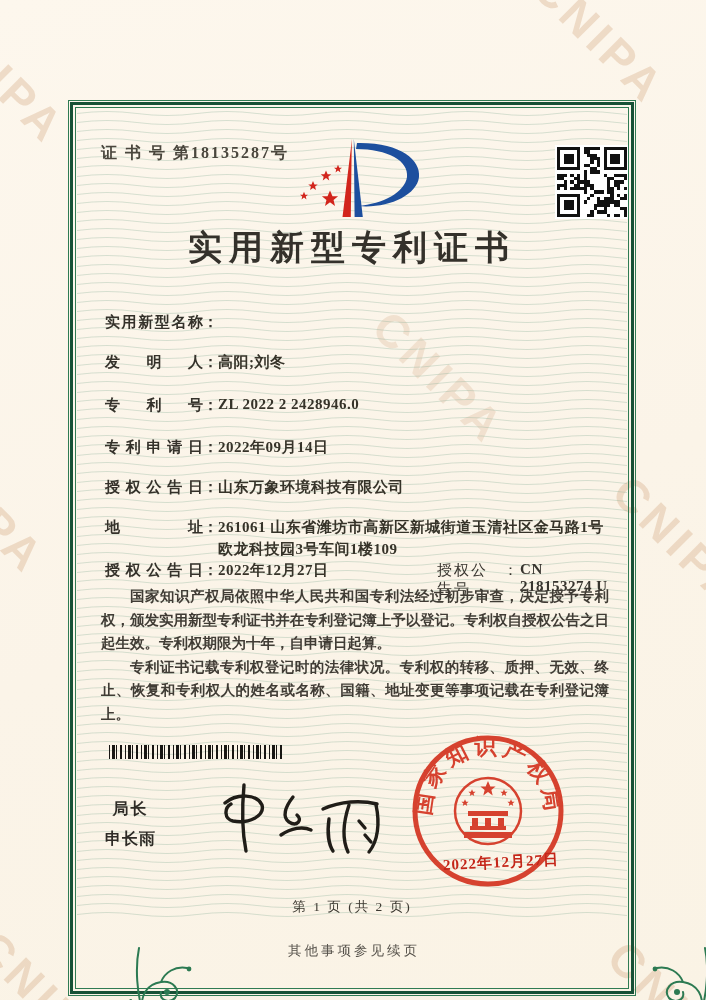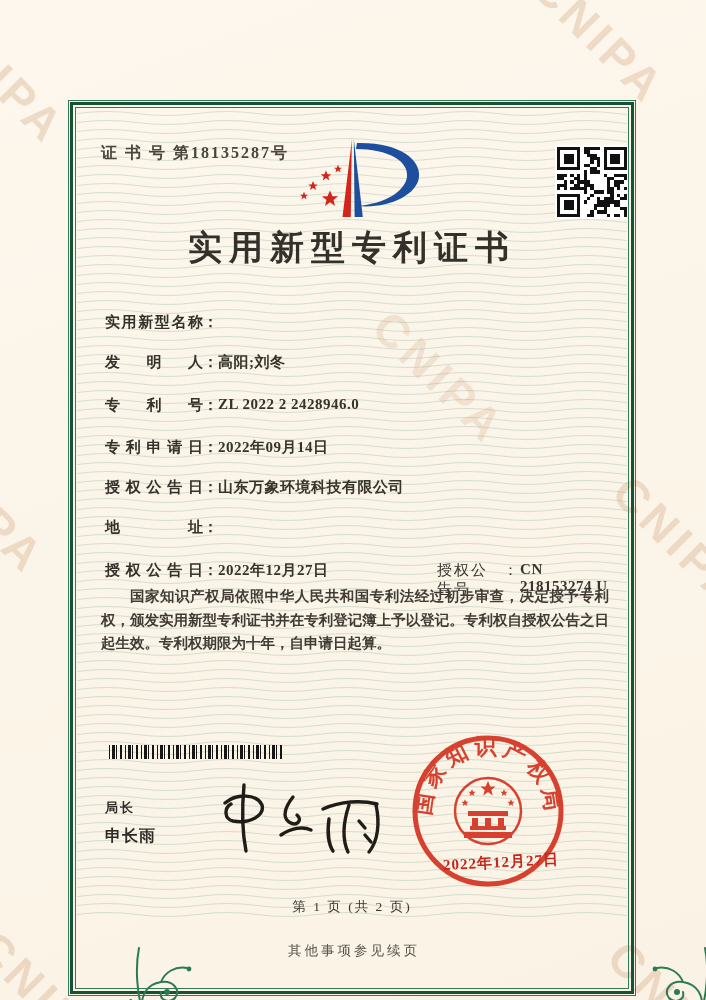--- a/index.html
+++ b/index.html
@@ -60,21 +60,21 @@
   .body-text p{margin:0;text-indent:2em;font-weight:bold;}
   
   .barcode{position:absolute;left:40px;top:644px;width:176px;height:14px;
     background:repeating-linear-gradient(90deg,
       #181613 0 1.5px,transparent 1.5px 3px,
       #181613 3px 6.5px,transparent 6.5px 7.5px,
       #181613 7.5px 8.5px,transparent 8.5px 11.5px,
       #181613 11.5px 13px,transparent 13px 16px);
   }
   .director{position:absolute;left:36px;top:698px;font-family:"Liberation Sans","DejaVu Sans",sans-serif;}
-  .director .t1{font-size:13px;font-weight:700;color:#2e2b26;letter-spacing:2px;}
+  .director .t1{font-size:16px;font-weight:700;color:#2e2b26;letter-spacing:2px;text-align:center;}
   .director .t2{font-size:16px;font-weight:700;color:#2e2b26;margin-top:9px;letter-spacing:1px;}
   .signature{position:absolute;left:142px;top:678px;}
   .seal{position:absolute;left:341px;top:628px;opacity:.93;}
   .seal-date{position:absolute;left:352px;top:752px;width:160px;text-align:center;
     font-size:15px;font-weight:700;color:#c42619;letter-spacing:1px;
     transform:rotate(-3deg);z-index:5;}
   .page-num{position:absolute;left:0;top:797px;width:100%;text-align:center;font-size:13.5px;color:#3c3931;letter-spacing:2px;}
   .footer-note{position:absolute;left:1px;top:942px;width:706px;text-align:center;
     font-size:13.5px;color:#55514a;letter-spacing:3px;z-index:2;}
   .flourish{position:absolute;z-index:3;}
@@ -288,35 +288,40 @@
         <span class="val">2022年09月14日</span>
       </div>
       <div class="row r5">
         <span class="lab">授权公告日</span>
           <span class="col">：</span>
         <span class="val">山东万象环境科技有限公司</span>
       </div>
       <div class="row r6">
         <span class="lab">地址</span>
           <span class="col">：</span>
+        <span class="val">
+          <div>261061 山东省潍坊市高新区新城街道玉清社区金马路1号</div>
+          <div class="addr2">欧龙科技园3号车间1楼109</div>
+        </span>
       </div>
       <div class="row r7">
         <span class="lab">授权公告日</span>
           <span class="col">：</span>
         <span class="val">2022年12月27日</span>
       </div>
       <div class="grant-no-group">
         <span class="lab2">授权公告号</span>
           <span class="col">：</span>
         <span class="val">CN 218153274 U</span>
       </div>
     </div>
 
     <div class="body-text">
       <p>国家知识产权局依照中华人民共和国专利法经过初步审查，决定授予专利权，颁发实用新型专利证书并在专利登记簿上予以登记。专利权自授权公告之日起生效。专利权期限为十年，自申请日起算。</p>
+      <p>专利证书记载专利权登记时的法律状况。专利权的转移、质押、无效、终止、恢复和专利权人的姓名或名称、国籍、地址变更等事项记载在专利登记簿上。</p>
     </div>
 
     <div class="barcode"></div>
 
     <div class="director">
       <div class="t1">局长</div>
       <div class="t2">申长雨</div>
     </div>
 
     <svg class="signature" width="170" height="78" viewBox="0 0 170 78">

